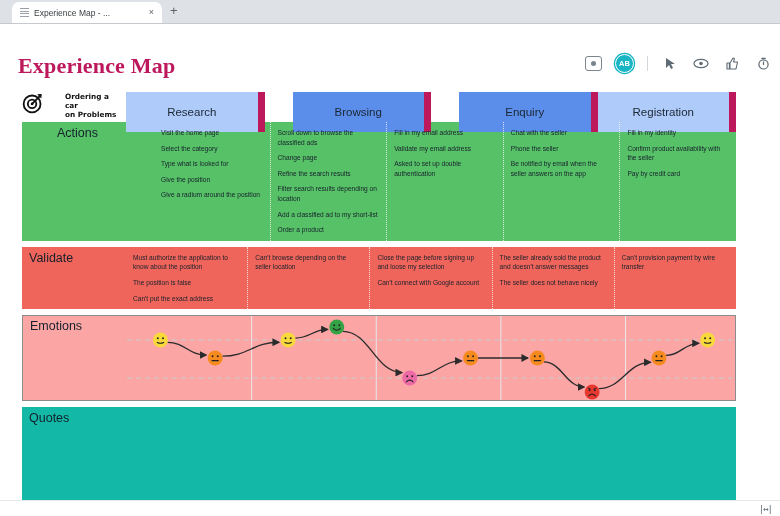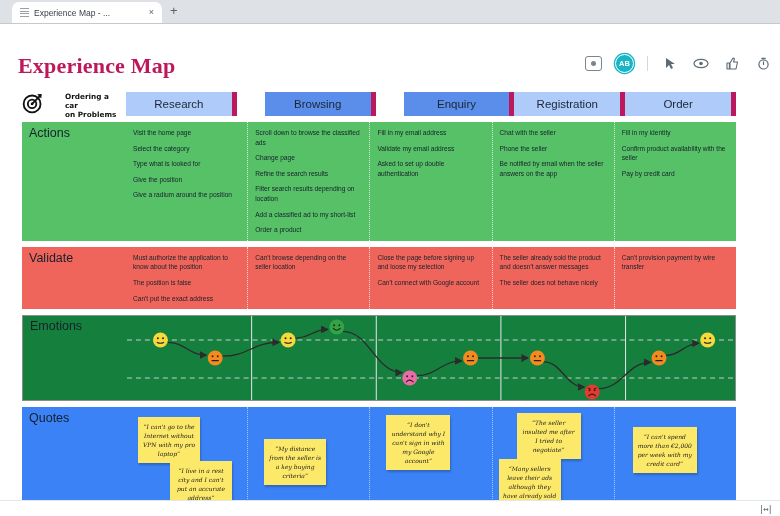--- a/index.html
+++ b/index.html
@@ -122,24 +122,24 @@
     display: flex; gap: 21px;
     height: 24px;
     padding-right: 6px;
   }
   .brandlogo { width: 22px; height: 22px; flex:0 0 auto; }
   .brandtext {
     font-size: 7.3px; line-height: 9px; font-weight: bold;
     color: #111; font-family: "DejaVu Sans", sans-serif;
   }
   .hdr {
-    height: 24px;
+    height: 40px;
     display: flex; align-items: center; justify-content: center;
     font-size: 11.5px; color: #1b2733;
-    border-right: 5px solid #be185d;
+    border-right: 7px solid #be185d;
   }
   .hdr.light { background: #aecbfa; }
   .hdr.dark  { background: #5b8dea; margin-left: 28px; }
 
   
   .band { display: flex; width: 100%; }
   .band-title {
     width: 104px; flex: 0 0 104px;
     font-size: 12.5px; color: #14202b;
     padding: 4px 0 0 7px;
@@ -152,39 +152,39 @@
   .band-cell:last-child { border-right: none; }
   .band-cell p {
     font-size: 6.6px;
     line-height: 9.6px;
     color: #17212b;
     margin-bottom: 6px;
   }
   .band-cell p:last-child { margin-bottom: 0; }
 
   .band.actions { background: #57C168; min-height: 112px; }
-  .band.actions .band-title { padding-left: 7px; }
+  .band.actions .band-title { padding-left: 7px; margin-left: 28px; }
   .band.problems { background: #F0655B; min-height: 55px; }
   .band.opportunities { background: #22D3EE; min-height: 40px; }
 
   .rowgap { height: 6px; }
 
   
   .band.emotions {
     border: 1.2px solid #8c8c8c;
-    background: #15803d;
+    background: #fca5a5;
     height: 86px;
     position: relative;
   }
   .emotions .band-title { padding-top: 3px; }
   .emo-area { flex: 1 1 0; position: relative; }
   .emo-svg { position: absolute; inset: 0; width: 100%; height: 100%; }
 
   
-  .band.quotes { background: #3b82f6; min-height: 100px; position: relative; }
+  .band.quotes { background: #14b8a6; min-height: 100px; position: relative; flex-direction: column; }
   .quote-col {
     flex: 1 1 0; min-width: 0; position: relative;
     border-right: 1px dotted rgba(255,255,255,0.55);
   }
   .quote-col:last-child { border-right: none; }
   .note {
     position: absolute;
     background: #FCE96A;
     box-shadow: 1px 1.5px 2px rgba(0,0,0,0.22);
     padding: 5px 4px;
@@ -281,21 +281,20 @@
           <span class="brandtext">
             <span>Ordering a car</span><br>
             <span>on Problems</span>
           </span>
         </div>
       </div>
       <div class="col hdr light">Research</div>
       <div class="col hdr dark">Browsing</div>
       <div class="col hdr dark">Enquiry</div>
       <div class="col hdr light">Registration</div>
-      <div class="col hdr light">Order</div>
     </div>
 
     <div class="rowgap"></div>
 
     <div class="band actions">
       <div class="band-title">Actions</div>
       <div class="band-cell">
           <p>Visit the home page</p>
           <p>Select the category</p>
           <p>Type what is looked for</p>

